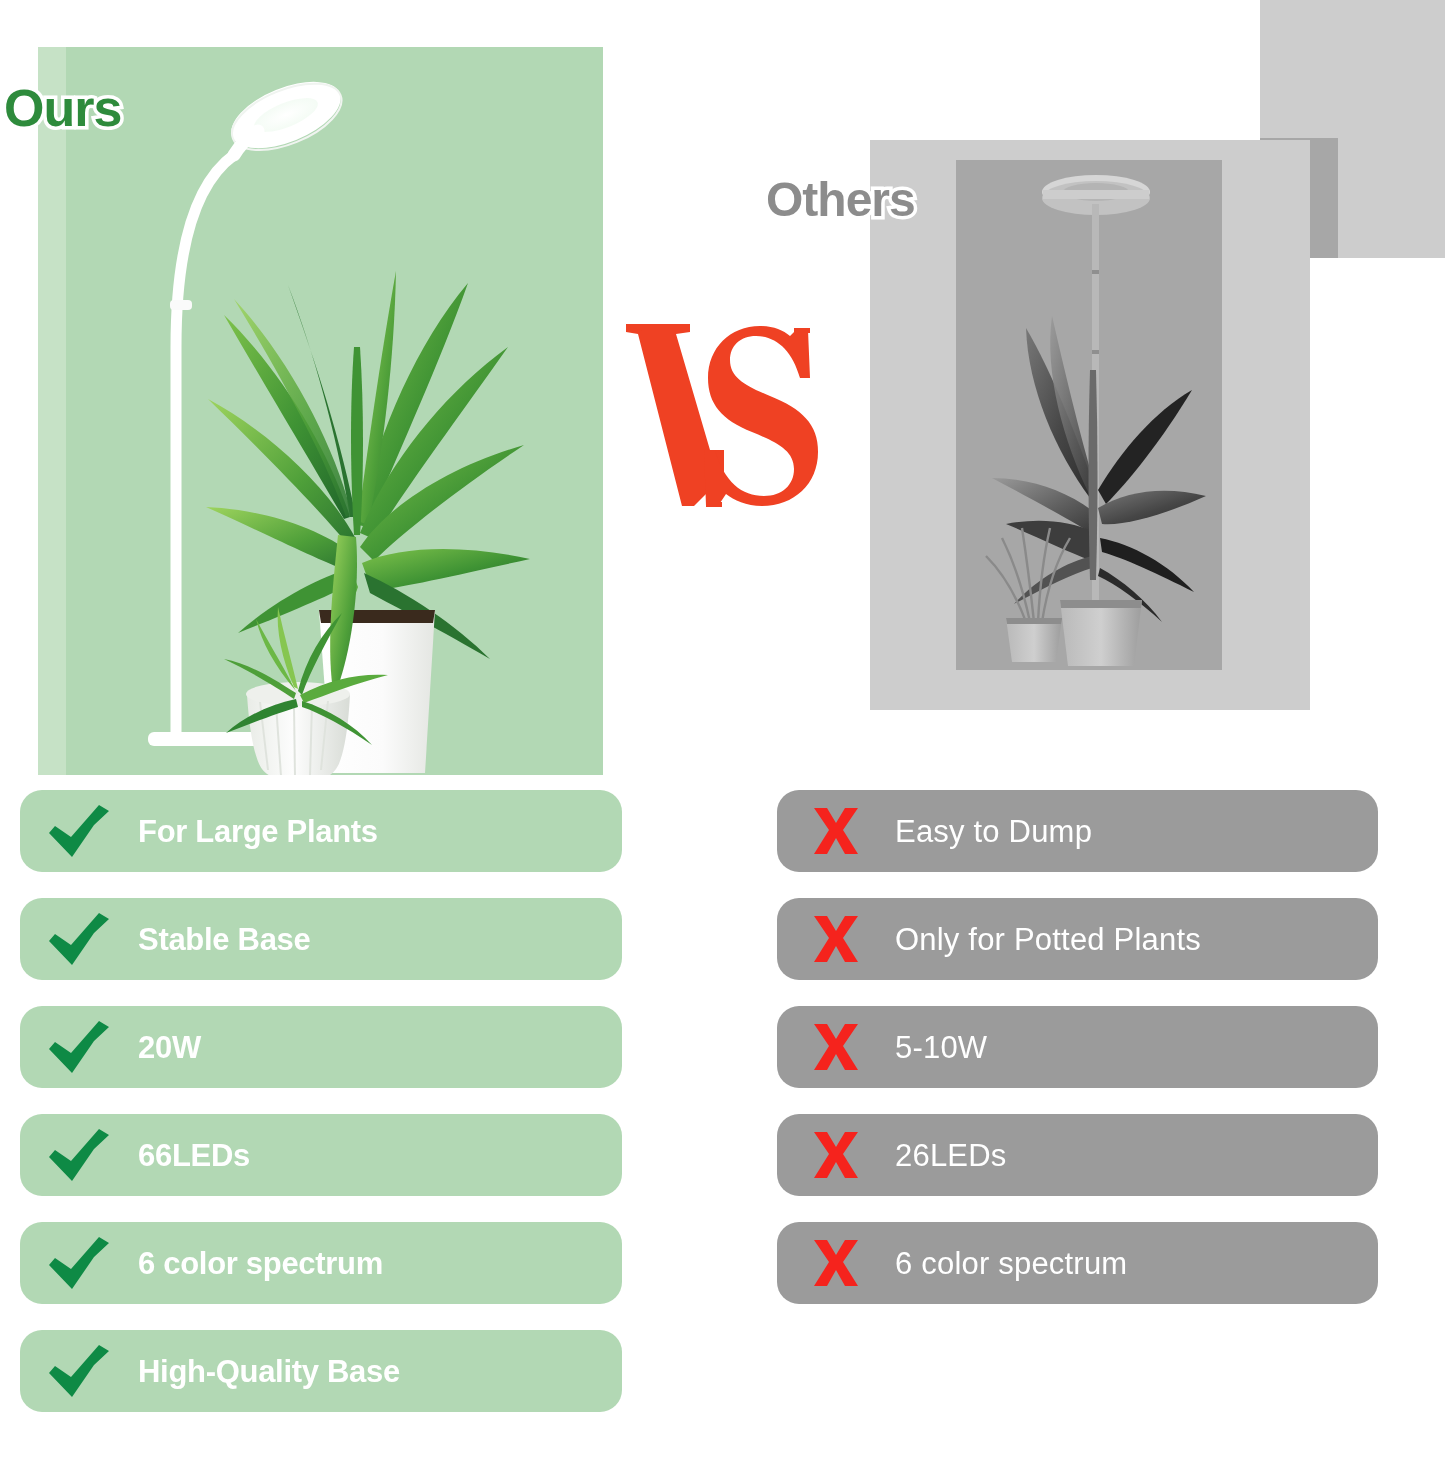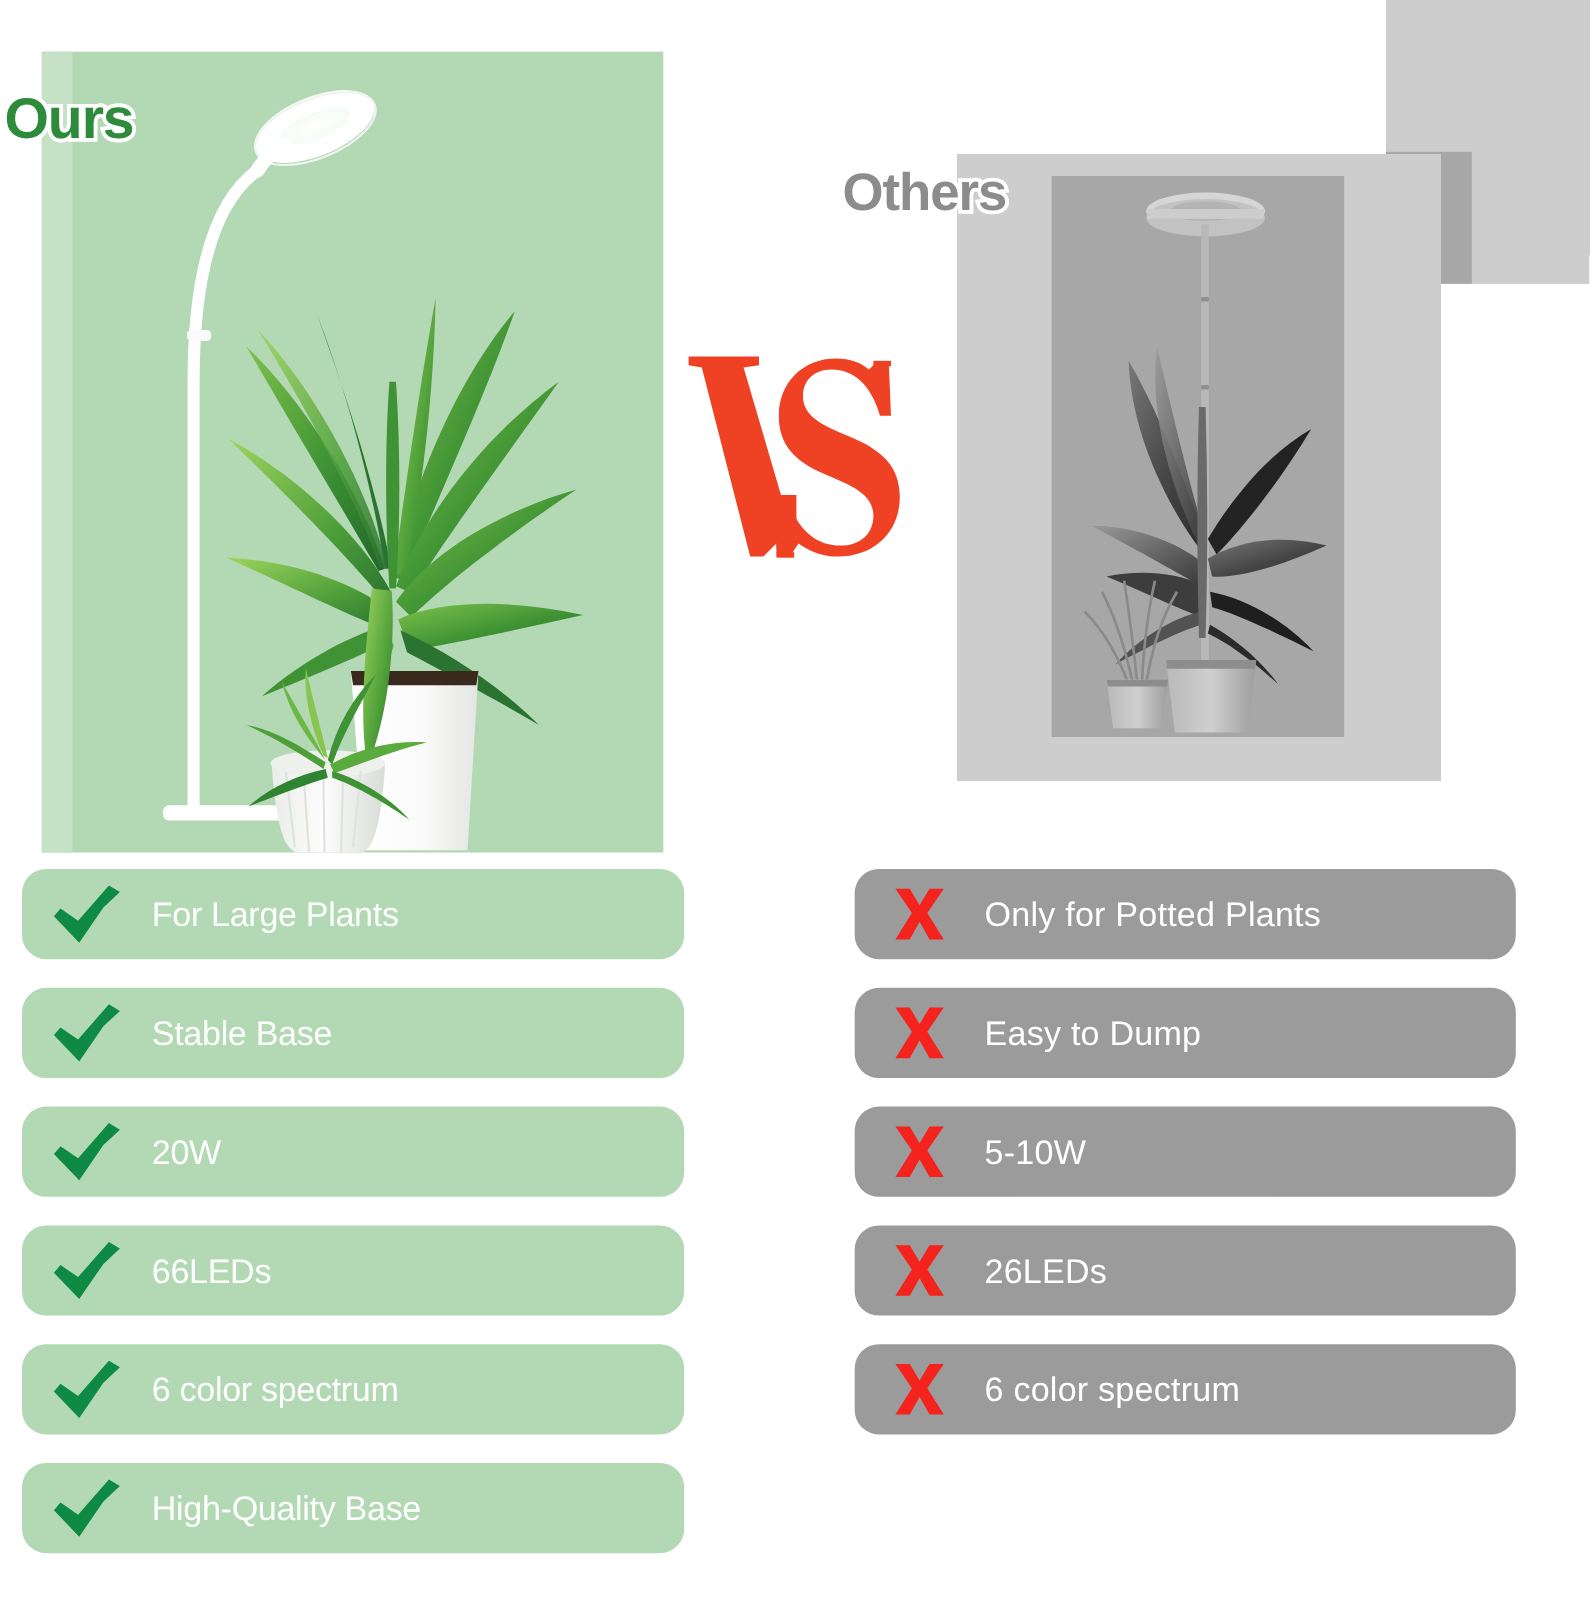--- a/index.html
+++ b/index.html
@@ -45,21 +45,21 @@
   }
   .gray-chip-tr{
     position:absolute;left:1260px;top:0px;width:185px;height:258px;
     background:#cdcdcd;
   }
   .gray-chip-tr2{
     position:absolute;left:1260px;top:138px;width:78px;height:120px;
     background:#a7a7a7;
   }
   .others-label{
-    position:absolute;left:766px;top:148px;
+    position:absolute;left:766px;top:172px;
     font-size:48px;font-weight:bold;letter-spacing:-1px;
     color:#8c8c8c;
     -webkit-text-stroke:7px #ffffff;
     paint-order:stroke fill;
     z-index:6;
     white-space:nowrap;
   }
 
   .vs-mark{
     position:absolute;left:620px;top:300px;width:230px;height:230px;
@@ -86,21 +86,21 @@
   .mark{
     width:118px;flex:0 0 118px;
     display:flex;align-items:center;justify-content:center;
   }
   .label{
     font-size:31px;
     color:#ffffff;
     white-space:nowrap;
     line-height:1;
   }
-  .label-good{font-weight:normal;letter-spacing:-0.3px;}
+  .label-good{font-weight:bold;letter-spacing:-0.3px;}
   .label-bad{font-weight:300;letter-spacing:0.2px;}
 </style>
 </head>
 <body>
 
 <div class="stage">
 
   <div class="hero">
 
     <div class="green-panel">
@@ -338,38 +338,38 @@
     </div>
 
     <div class="col col-right">
 
       <div class="pill pill-bad">
         <span class="mark">
           <svg width="52" height="52" viewBox="0 0 52 52">
               <path d="M4 3 L17 3 L26 18 L35 3 L48 3 L33 25 L48 49 L35 49 L26 33 L17 49 L4 49 L19 25 Z" fill="#f5231d"></path>
             </svg>
         </span>
+        <span class="label label-bad">Easy to Dump</span>
+      </div>
+
+      <div class="pill pill-bad">
+        <span class="mark">
+          <svg width="52" height="52" viewBox="0 0 52 52">
+              <path d="M4 3 L17 3 L26 18 L35 3 L48 3 L33 25 L48 49 L35 49 L26 33 L17 49 L4 49 L19 25 Z" fill="#f5231d"></path>
+            </svg>
+        </span>
         <span class="label label-bad">Only for Potted Plants</span>
       </div>
 
       <div class="pill pill-bad">
         <span class="mark">
           <svg width="52" height="52" viewBox="0 0 52 52">
               <path d="M4 3 L17 3 L26 18 L35 3 L48 3 L33 25 L48 49 L35 49 L26 33 L17 49 L4 49 L19 25 Z" fill="#f5231d"></path>
             </svg>
         </span>
-        <span class="label label-bad">Easy to Dump</span>
-      </div>
-
-      <div class="pill pill-bad">
-        <span class="mark">
-          <svg width="52" height="52" viewBox="0 0 52 52">
-              <path d="M4 3 L17 3 L26 18 L35 3 L48 3 L33 25 L48 49 L35 49 L26 33 L17 49 L4 49 L19 25 Z" fill="#f5231d"></path>
-            </svg>
-        </span>
         <span class="label label-bad">5-10W</span>
       </div>
 
       <div class="pill pill-bad">
         <span class="mark">
           <svg width="52" height="52" viewBox="0 0 52 52">
               <path d="M4 3 L17 3 L26 18 L35 3 L48 3 L33 25 L48 49 L35 49 L26 33 L17 49 L4 49 L19 25 Z" fill="#f5231d"></path>
             </svg>
         </span>
         <span class="label label-bad">26LEDs</span>

